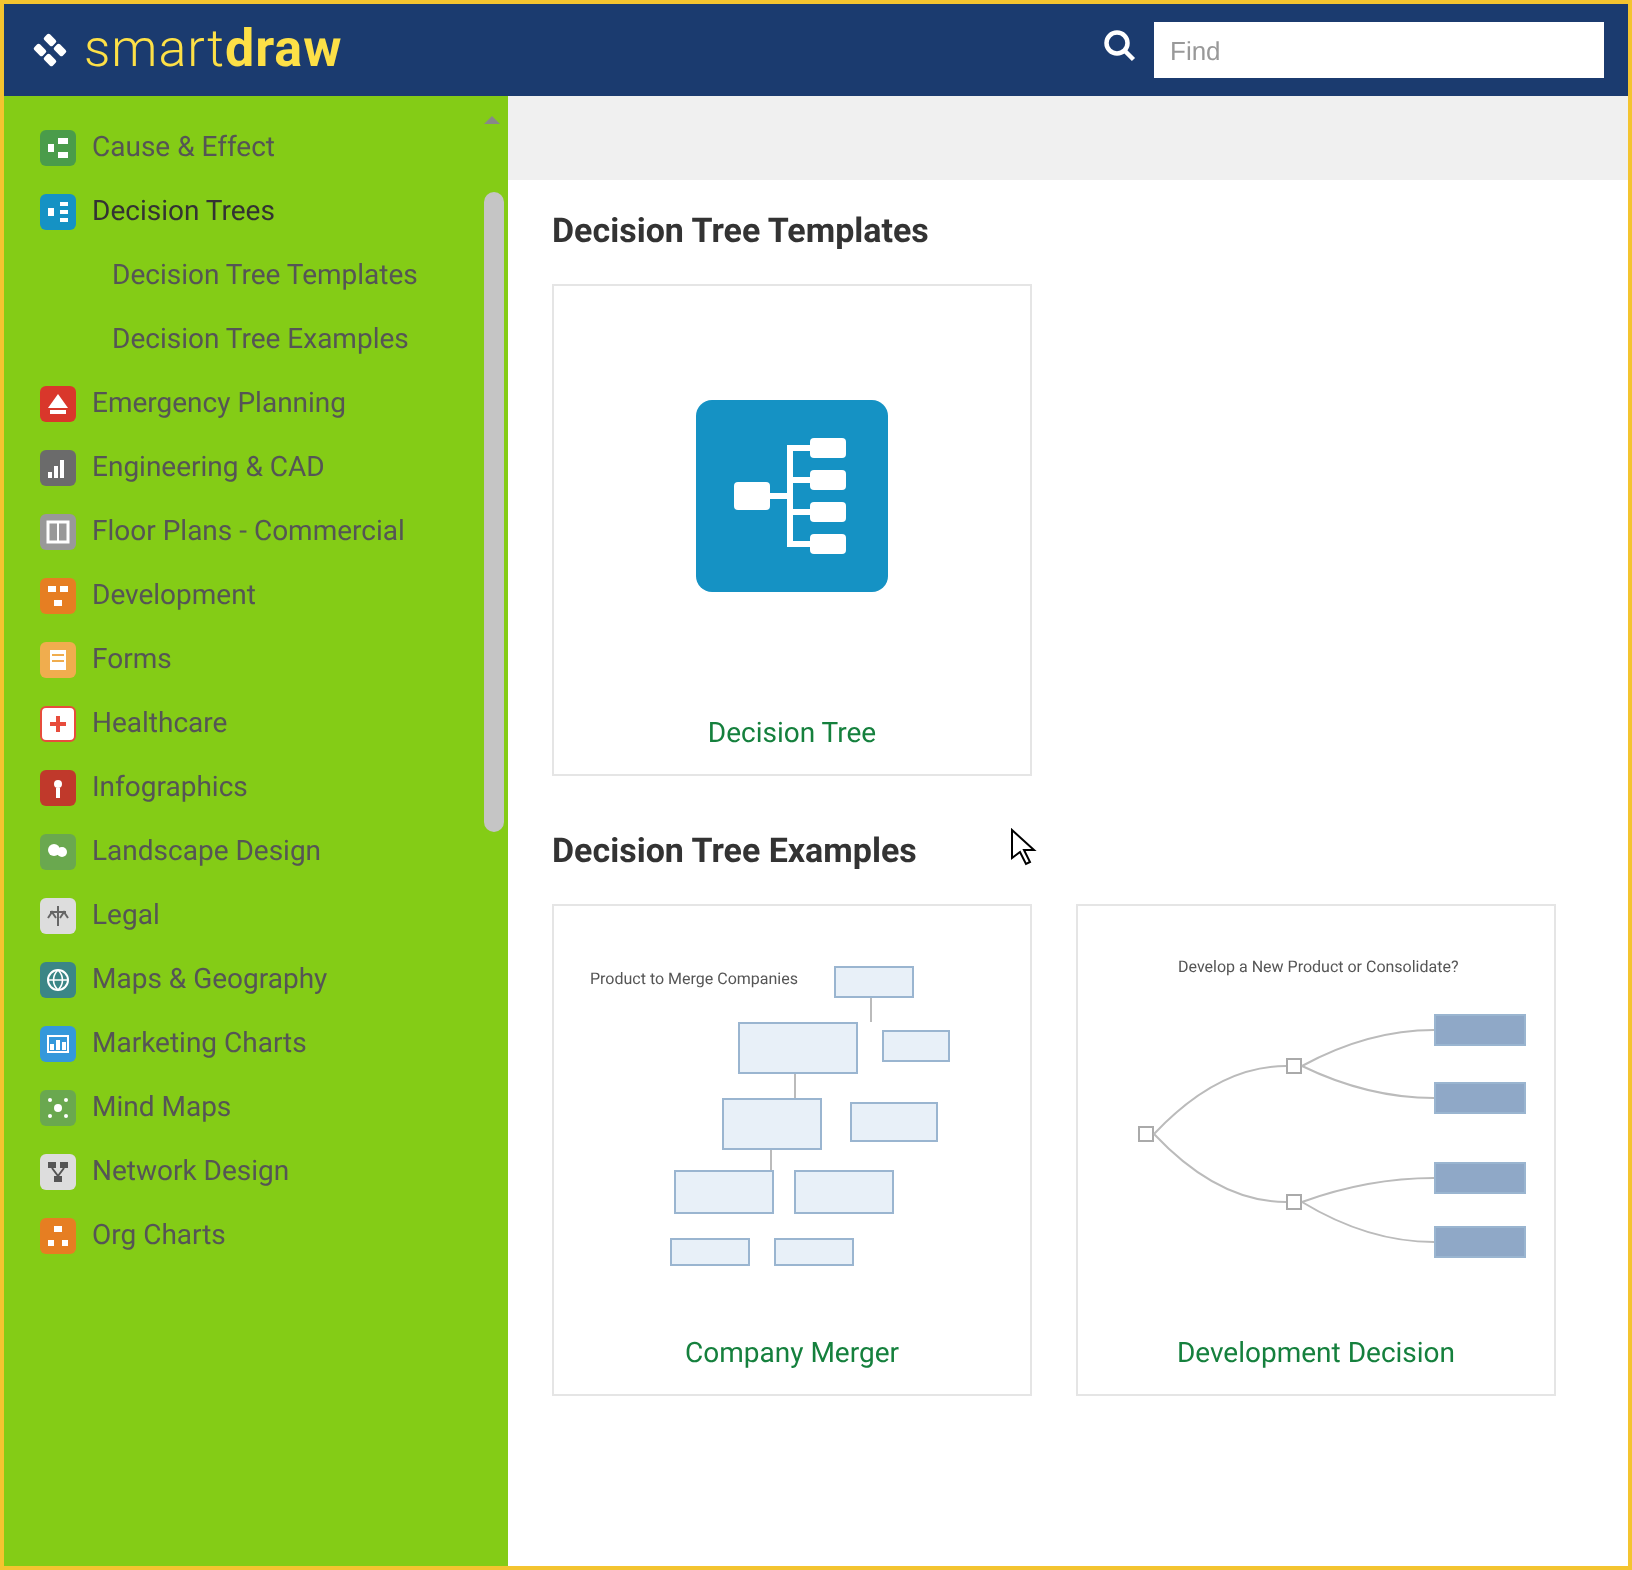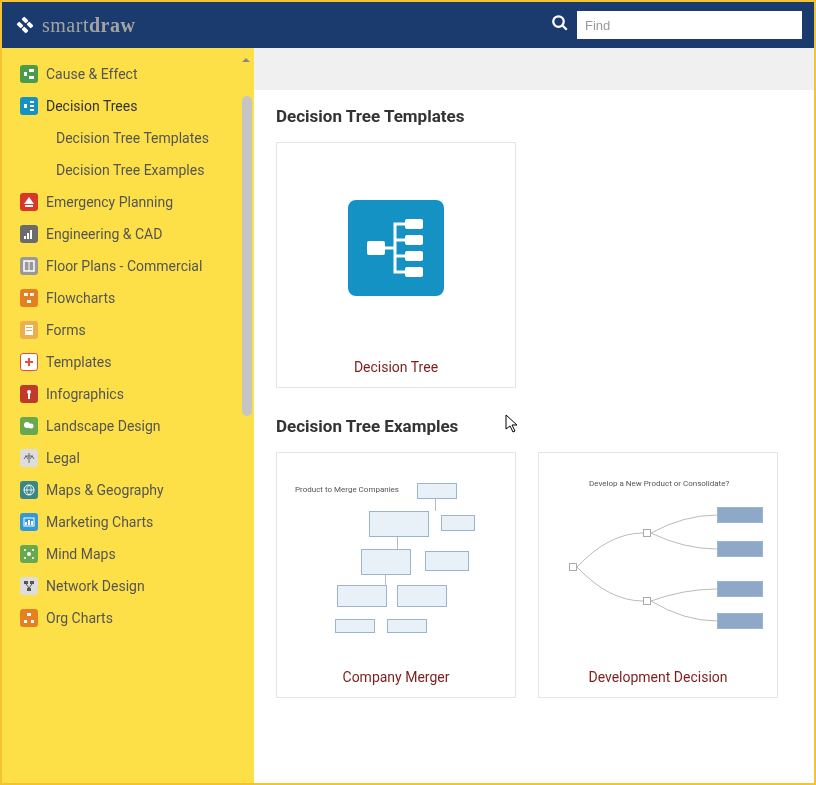--- a/index.html
+++ b/index.html
@@ -1,43 +1,43 @@
 <!DOCTYPE html>
 <html><head>
 <meta charset="utf-8">
 <style>
 * { margin: 0; padding: 0; box-sizing: border-box; }
 body { font-family: -apple-system, BlinkMacSystemFont, "Segoe UI", Roboto, "Helvetica Neue", Arial, sans-serif; width: 816px; height: 785px; overflow: hidden; border: 2px solid #f4c430; }
 .header { background: #1b3b6f; height: 46px; display: flex; align-items: center; padding: 0 12px; gap: 8px; }
 .logo-wrap { display: flex; align-items: center; gap: 6px; color: #fff; }
 .logo-icon svg { display: block; }
-.brand { color: #a3a3a3; font-size: 20px; font-weight: 300; letter-spacing: 0.5px; font-family: Liberation Serif, serif; }
+.brand { color: #fde047; font-size: 26px; font-weight: 300; letter-spacing: 0.5px; }
 .brand b { font-weight: 700; }
 .spacer { flex: 1; }
 .search-wrap { display: flex; align-items: center; gap: 8px; }
 .search-icon { color: #fff; }
 .search-input { width: 225px; height: 28px; border: none; padding: 0 8px; font-size: 13px; background: #fff; }
 .search-input::placeholder { color: #999; }
 .body-wrap { display: flex; height: calc(785px - 46px - 4px); }
-.sidebar { width: 252px; background: #fde047; overflow-y: auto; position: relative; }
+.sidebar { width: 252px; background: #84cc16; overflow-y: auto; position: relative; }
 .sidebar-inner { padding: 10px 0 10px 0; }
 .side-item { display: flex; align-items: center; gap: 8px; padding: 7px 8px 7px 18px; color: #555; font-size: 14px; cursor: pointer; }
 .side-item.active { color: #333; }
 .side-sub { padding: 8px 8px 8px 54px; color: #555; font-size: 14px; cursor: pointer; }
 .ic { width: 18px; height: 18px; border-radius: 3px; display: inline-flex; align-items: center; justify-content: center; flex-shrink: 0; }
 .ic svg { display:block; }
 .scroll-thumb { position:absolute; right: 2px; top: 48px; width: 10px; height: 320px; background: #c5c5c5; border-radius: 5px; }
 .scroll-arrow { position:absolute; right:3px; top: 2px; width:10px; height:10px; }
 .main { flex: 1; background: #f0f0f0; overflow-y: auto; }
 .main-inner { background: #fff; margin-top: 42px; padding: 16px 22px 20px 22px; min-height: 800px; }
 .section-title { font-size: 17px; font-weight: 700; color: #333; margin-bottom: 16px; }
 .card-row { display: flex; gap: 22px; flex-wrap: wrap; margin-bottom: 28px; }
 .card { width: 240px; border: 1px solid #e5e5e5; background: #fff; display: flex; flex-direction: column; align-items: center; padding-bottom: 12px; cursor: pointer; }
 .card-preview { width: 100%; height: 210px; display: flex; align-items: center; justify-content: center; position: relative; overflow: hidden; }
-.card-label { font-size: 14px; color: #7f1d1d; text-align: left; margin-top: 6px; }
+.card-label { font-size: 14px; color: #15803d; text-align: left; margin-top: 6px; }
 .tree-icon { width: 96px; height: 96px; background: #1592c4; border-radius: 8px; display:flex; align-items:center; justify-content:center; }
 .mini-title { font-size: 8px; color: #555; position:absolute; }
 .mini-box { position:absolute; border:1px solid #9ab5d0; background:#e8f0f8; font-size:4px; color:#666; display:flex; align-items:center; justify-content:center; }
 .mini-node { position:absolute; border:1px solid #9ab5d0; background:#8fa8c7; }
 .mini-dot { position:absolute; width:8px; height:8px; border:1px solid #aaa; background:#fff; }
 .mini-line { position:absolute; background:#bbb; }
 .cursor-ptr { position:absolute; left:505px; top:414px; z-index:50; pointer-events:none; }
 </style>
 </head>
 <body>
@@ -134,21 +134,21 @@
 
 
       <div class="side-item">
         <span class="ic" style="background:#e67e22">
             <svg width="12" height="12" viewBox="0 0 12 12">
               <rect x="1" y="1" width="4" height="3" fill="#fff"></rect>
               <rect x="7" y="1" width="4" height="3" fill="#fff"></rect>
               <rect x="4" y="8" width="4" height="3" fill="#fff"></rect>
             </svg>
           </span>
-        <span>Flowcharts</span>
+        <span>Development</span>
       </div>
 
 
       <div class="side-item">
         <span class="ic" style="background:#f0ad4e">
             <svg width="12" height="12" viewBox="0 0 12 12">
               <rect x="2" y="1" width="8" height="10" fill="#fff"></rect>
               <rect x="3" y="3" width="6" height="1" fill="#f0ad4e"></rect>
               <rect x="3" y="6" width="6" height="1" fill="#f0ad4e"></rect>
             </svg>
@@ -156,21 +156,21 @@
         <span>Forms</span>
       </div>
 
       <div class="side-item">
         <span class="ic" style="background:#fff;border:1px solid #e74c3c">
             <svg width="12" height="12" viewBox="0 0 12 12">
               <rect x="5" y="2" width="2" height="8" fill="#e74c3c"></rect>
               <rect x="2" y="5" width="8" height="2" fill="#e74c3c"></rect>
             </svg>
           </span>
-        <span>Templates</span>
+        <span>Healthcare</span>
       </div>
 
       <div class="side-item">
         <span class="ic" style="background:#c0392b">
             <svg width="12" height="12" viewBox="0 0 12 12">
               <circle cx="6" cy="4" r="2" fill="#fff"></circle>
               <rect x="5" y="6" width="2" height="5" fill="#fff"></rect>
             </svg>
           </span>
         <span>Infographics</span>

